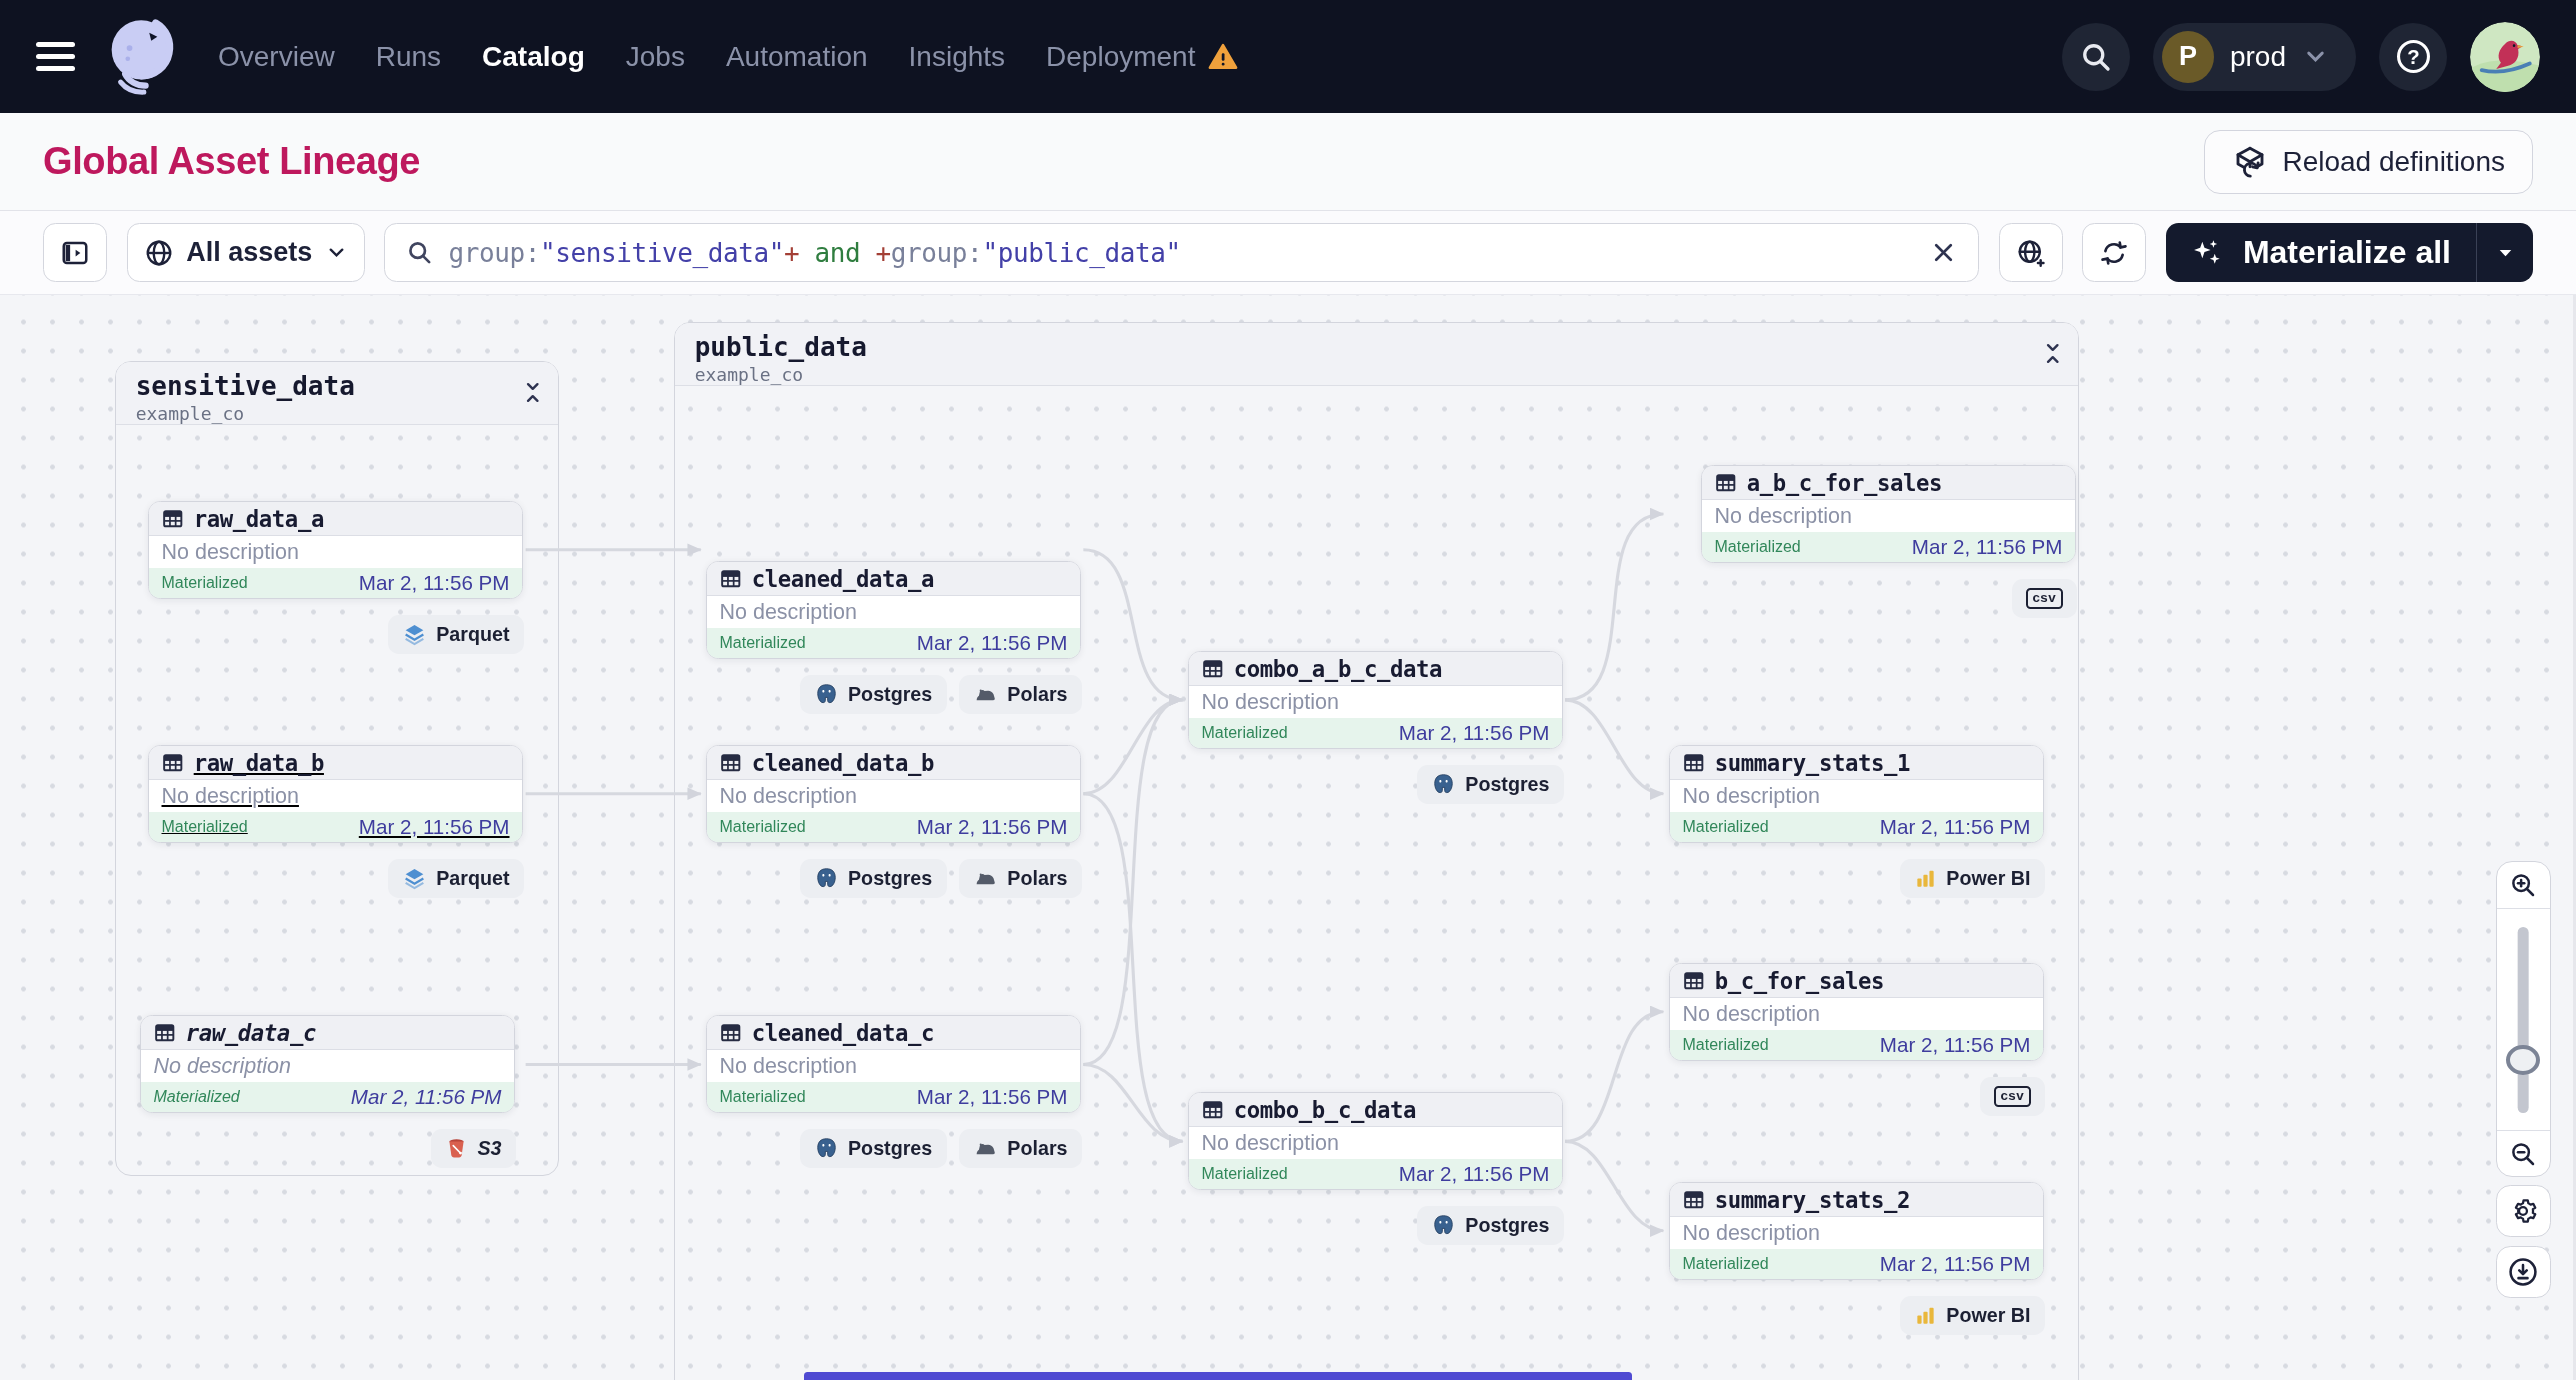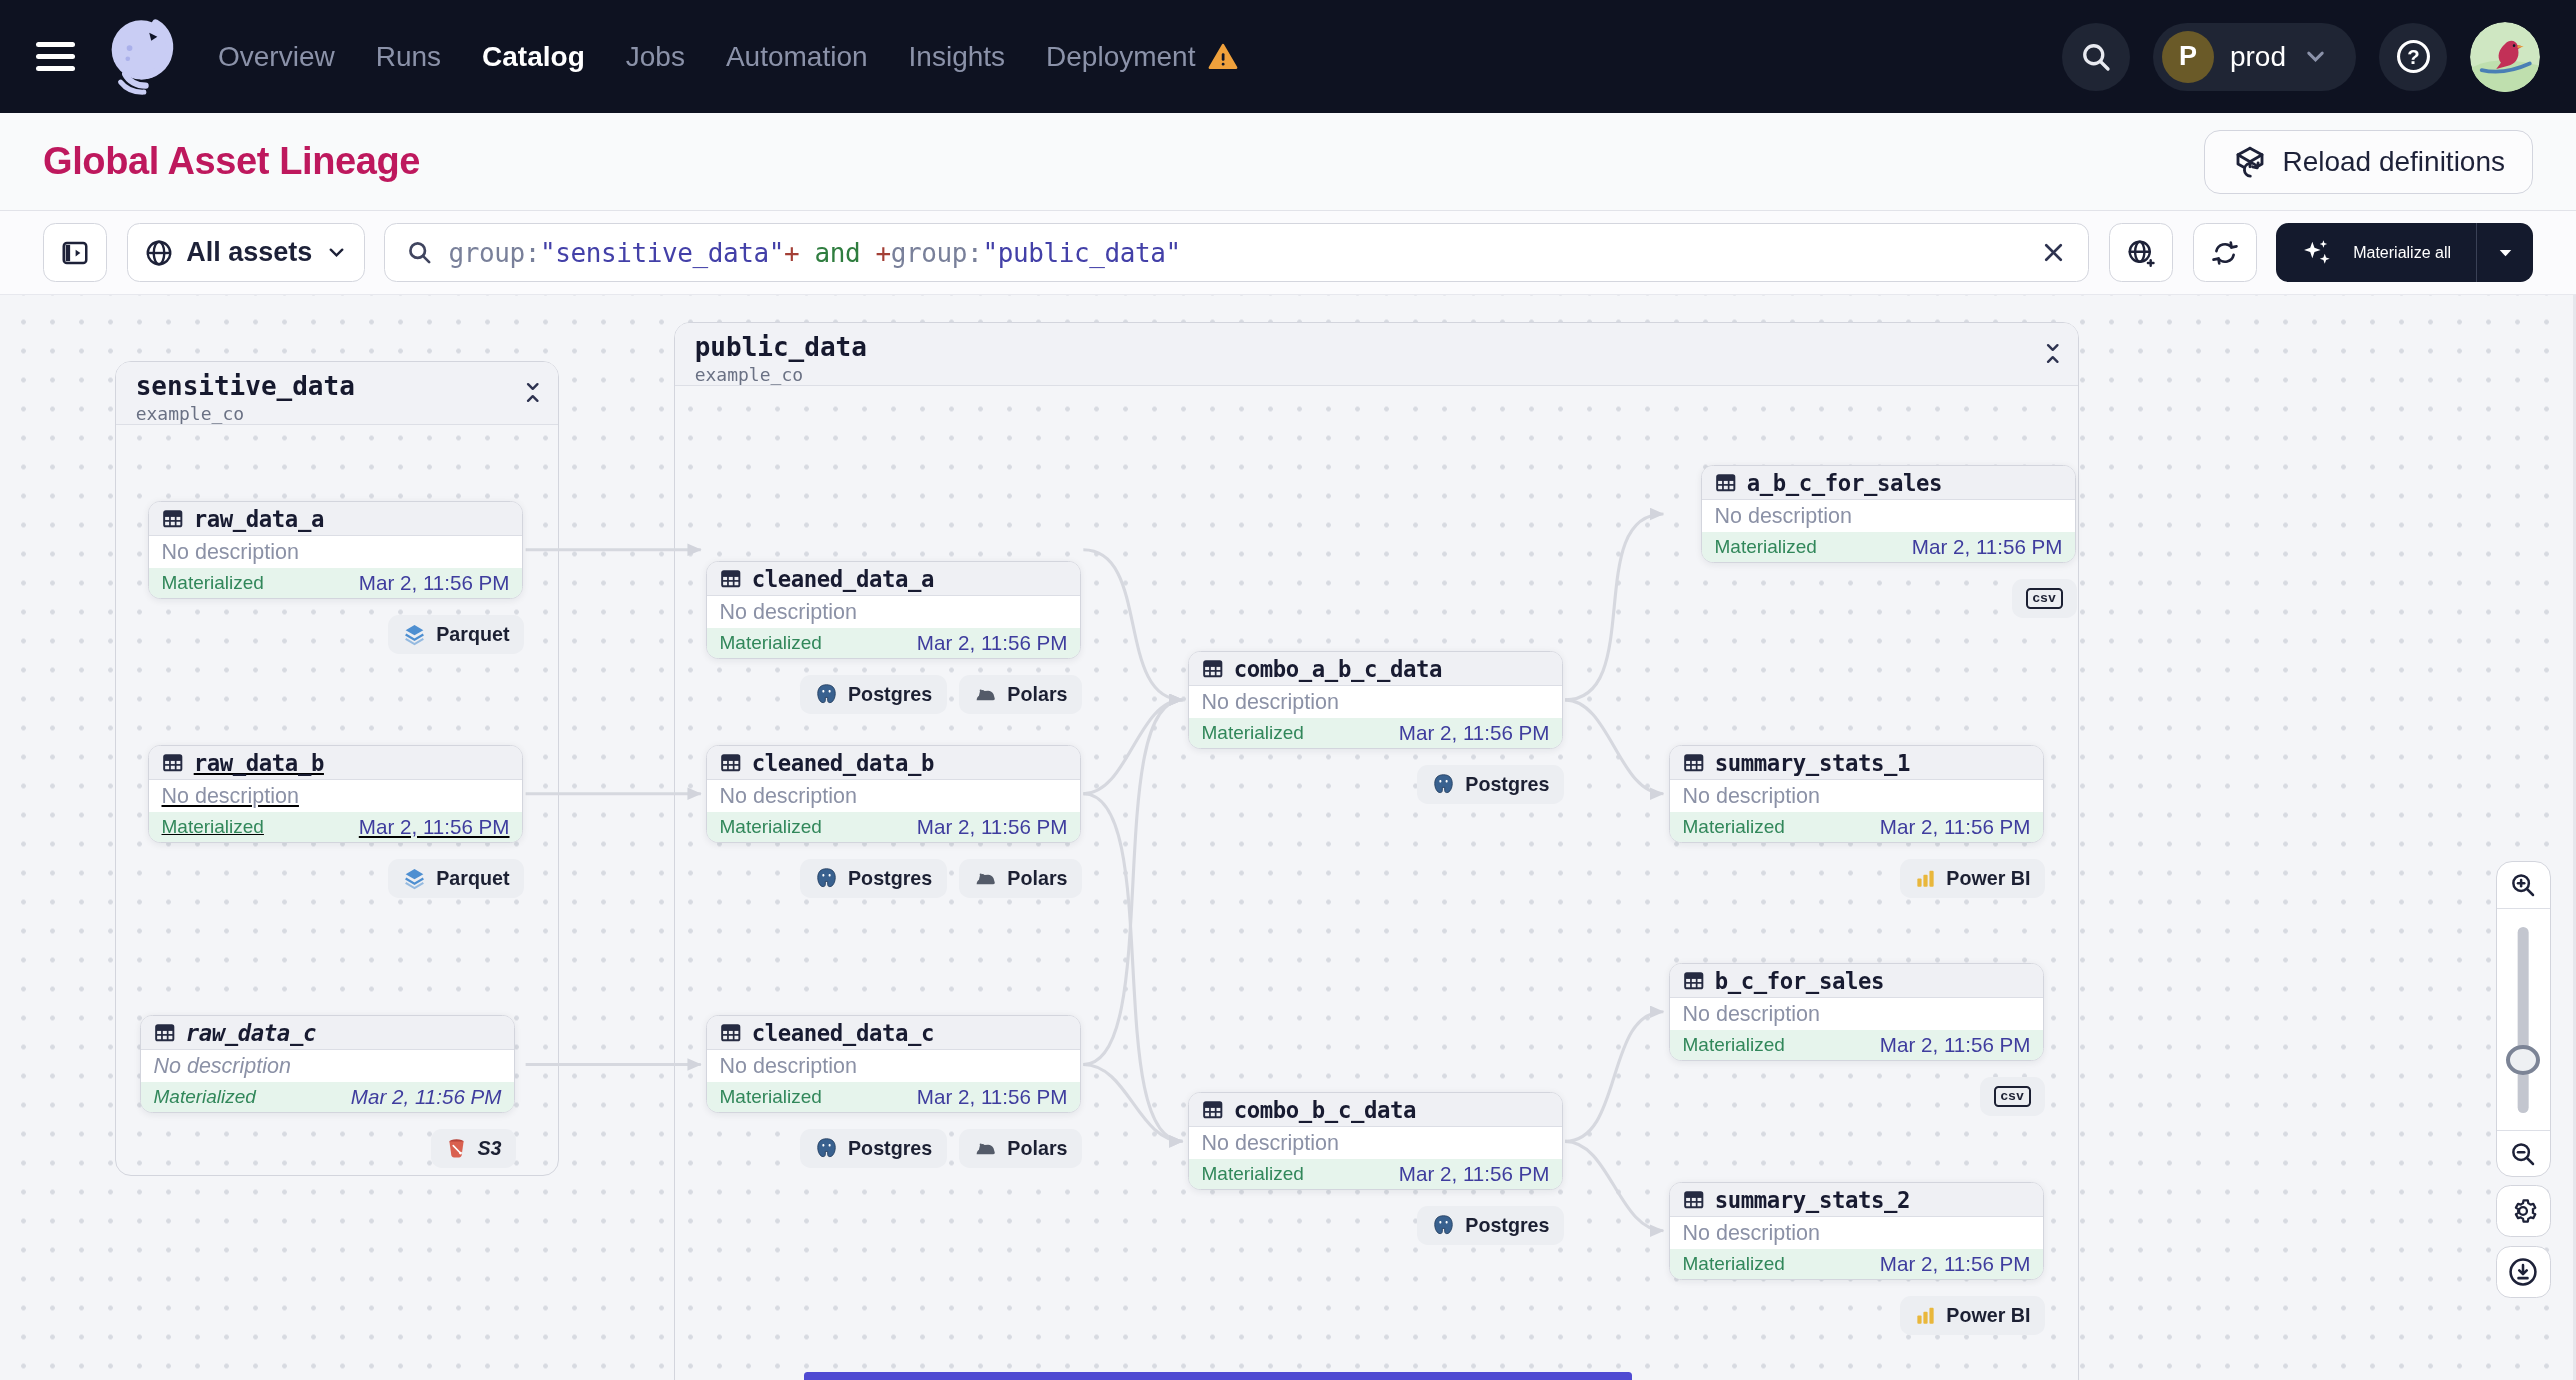--- a/index.html
+++ b/index.html
@@ -32,21 +32,21 @@
   
   .toolbar { height:84px; background:#fbfbfd; border-bottom:1.8px solid #e7e8ee; display:flex; align-items:center; gap:19.7px; padding:0 43px; }
   .tool-btn { height:59px; min-width:59px; border:1.8px solid #d4d6de; border-radius:12.5px; background:#ffffff;
               display:flex; align-items:center; justify-content:center; gap:12.5px; cursor:pointer;
               font-size:27px; font-weight:600; color:#1d2138; padding:0 16px; }
   .search-box { flex:1; height:59px; border:1.8px solid #d4d6de; border-radius:12.5px; background:#ffffff;
                 display:flex; align-items:center; padding:0 19.7px; gap:14.3px; }
   .query { font-family:"DejaVu Sans Mono", monospace; font-size:26px; letter-spacing:-0.4px; white-space:pre; flex:1; }
   .q-key { color:#79809a; } .q-str { color:#4340a8; } .q-op { color:#a33f35; } .q-bool { color:#2f7d3f; }
   .materialize-btn { height:59px; border-radius:12.5px; background:#141a2d; color:#fff; display:flex; align-items:stretch; cursor:pointer; overflow:hidden; }
-  .mat-main { display:flex; align-items:center; gap:20px; padding:0 25px; font-size:16px; font-weight:400; }
+  .mat-main { display:flex; align-items:center; gap:20px; padding:0 25px; font-size:32px; font-weight:700; }
   .mat-caret { display:flex; align-items:center; justify-content:center; width:57px; border-left:1.8px solid #3a4156; }
 
   
   .canvas { position:relative; width:2576px; height:1085px; background:#f4f5f8;
             background-image:radial-gradient(circle, #d7dae1 2.1px, transparent 2.6px);
             background-size:29px 29px; background-position:9px 12.5px; overflow:hidden;
             border-right:3.6px solid #e6e7ec; }
   .group-box { position:absolute; border:1.8px solid #d3d5dd; border-radius:16px; background:transparent; }
   .group-header { position:absolute; left:0; right:0; top:0; background:#f1f2f6; border-bottom:1.8px solid #dddfe6;
                   border-radius:14.3px 14.3px 0 0; padding:9px 19.7px 0 19.7px; }
@@ -57,21 +57,21 @@
   .edges { position:absolute; left:0; top:0; }
 
   .asset-node { position:absolute; width:375px; height:98px; background:#fff; border:1.8px solid #d3d5dd;
                 border-radius:12.5px; box-shadow:0 1.8px 7.2px rgba(20,24,48,0.07); cursor:pointer; }
   .node-header { height:34px; background:#eff0f4; border-bottom:0.9px solid #dcdee5; border-radius:10.7px 10.7px 0 0;
                  display:flex; align-items:center; gap:10.7px; padding:0 12.5px; }
   .node-name { font-family:"DejaVu Sans Mono", monospace; font-size:22.3px; font-weight:700; color:#181b31; letter-spacing:-0.4px; }
   .node-desc { height:32px; display:flex; align-items:center; padding:0 12.5px; font-size:21.5px; color:#8b91a6; }
   .node-status { height:30px; background:#e6f4ec; border-radius:0 0 10.7px 10.7px; display:flex; align-items:center;
                  justify-content:space-between; padding:0 12.5px; }
-  .status-label { font-size:19px; color:#31875a; }
+  .status-label { font-size:16px; color:#31875a; }
   .status-time { font-size:20.6px; color:#3f3d9e; }
   .node-tags { position:absolute; top:113px; right:-1.8px; display:flex; gap:12.5px; }
   .tag-pill { height:39px; background:#eceef2; border-radius:10.7px; display:flex; align-items:center; gap:9px;
               padding:0 14.3px; font-size:19.7px; font-weight:700; color:#1c2033; white-space:nowrap; }
   .csv-glyph { font-size:13.4px; font-weight:700; color:#1c2033; border:2.2px solid #1c2033; border-radius:4.5px;
                padding:0.9px 4.5px; line-height:1.1; letter-spacing:0.4px; }
 
   
   .zoom-panel { position:absolute; right:22.3px; top:566px; width:55px; background:#fff; border:1.8px solid #d3d5dd;
                 border-radius:16px; overflow:hidden; }

